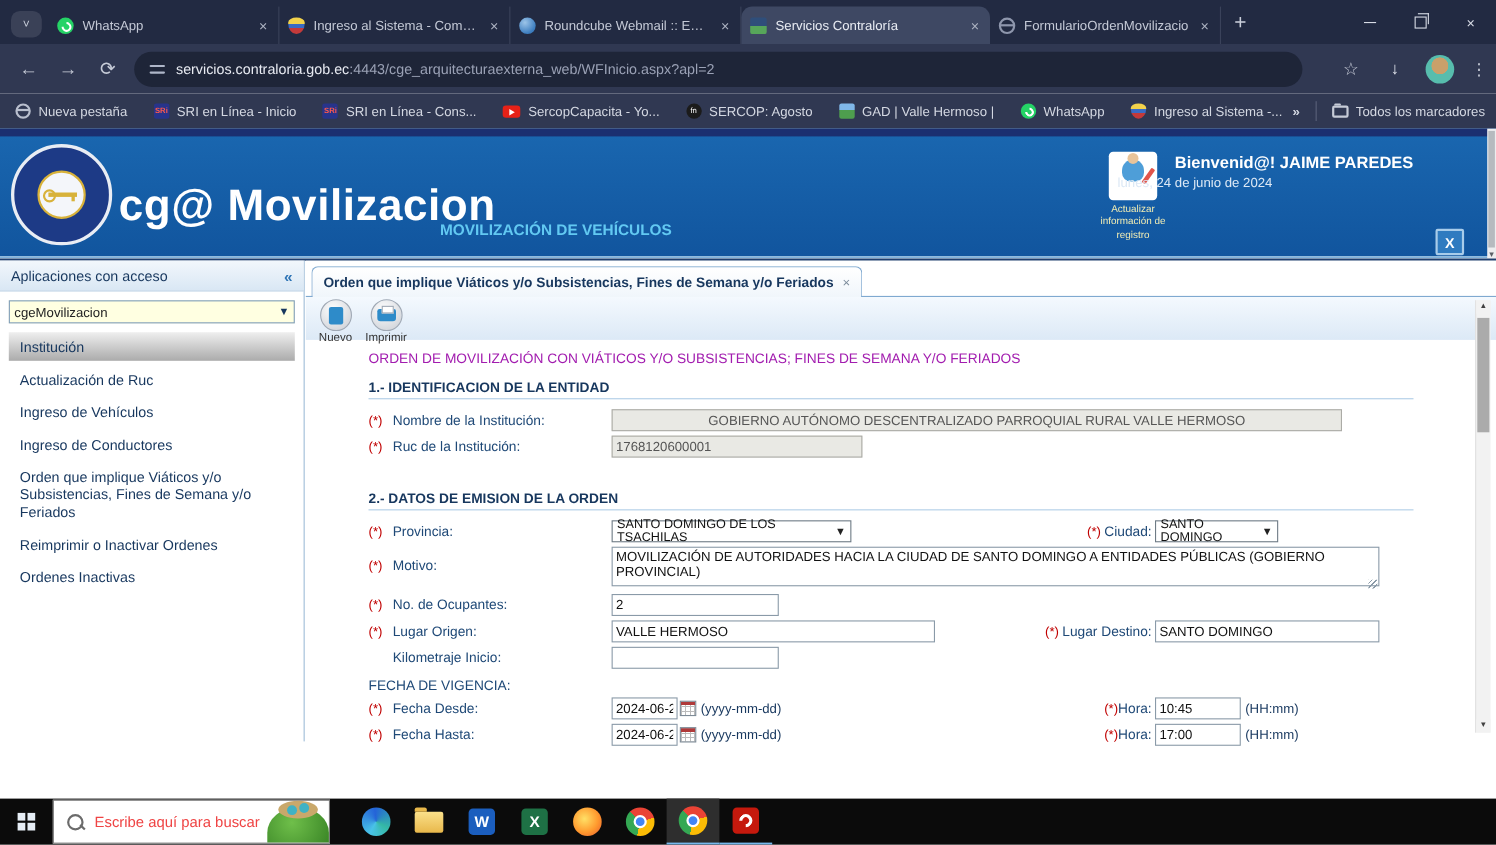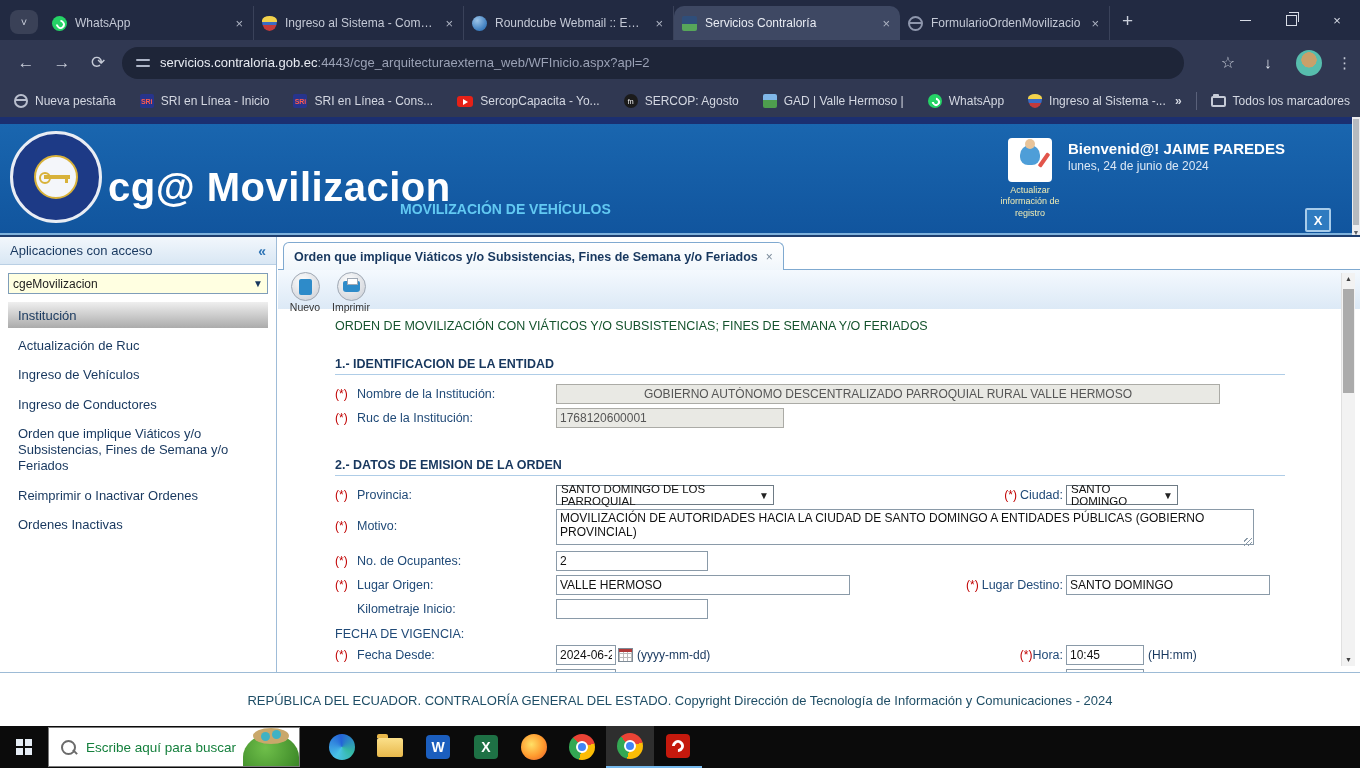--- a/index.html
+++ b/index.html
@@ -77,21 +77,21 @@
   .seal .key::before{content:"";position:absolute;left:-5px;top:-3px;width:8px;height:8px;border:2px solid #D8B23A;border-radius:50%;}
   .seal .key::after{content:"";position:absolute;right:2px;top:3px;width:3px;height:5px;background:#D8B23A;}
   .apptitle{position:absolute;left:108px;top:48px;color:#FFFFFF;font-size:40px;font-weight:bold;letter-spacing:0.5px;}
   .appsub{position:absolute;left:400px;top:84px;color:#62C9F2;font-size:14px;font-weight:bold;}
   .avcard{position:absolute;left:1008px;top:21px;width:44px;height:44px;background:#fff;border-radius:4px;}
   .avcard .person{position:absolute;left:12px;top:7px;width:20px;height:20px;border-radius:50% 50% 40% 40%;background:#4E9ED8;}
   .avcard .person::before{content:"";position:absolute;left:5px;top:-6px;width:10px;height:10px;border-radius:50%;background:#E8C49A;}
   .avcard .pencil{position:absolute;right:6px;top:14px;width:4px;height:16px;background:#E2554B;transform:rotate(35deg);border-radius:1px;}
   .avcaption{position:absolute;left:996px;top:68px;width:68px;color:#F0ECB4;font-size:9px;text-align:center;line-height:1.25;}
   .welcome{position:absolute;left:1068px;top:23px;color:#FFFFFF;font-size:15px;font-weight:bold;}
-  .wdate{position:absolute;left:1068px;top:42px;color:#DCE8F5;font-size:12px;}
+  .wdate{position:absolute;left:1016px;top:42px;color:#DCE8F5;font-size:12px;}
   .appclose{position:absolute;left:1305px;top:91px;width:22px;height:20px;background:#2F7BC0;border:2px solid #A8CCEA;border-radius:2px;
             color:#fff;font-weight:bold;font-size:13px;display:flex;align-items:center;justify-content:center;}
 
   
   .oscroll{position:absolute;right:0;top:117px;width:8px;height:555px;background:#EDEDEF;}
   .oscroll .thumb{position:absolute;left:1px;top:2px;width:6px;height:106px;background:#B6BABF;}
   .oscroll .dn{position:absolute;left:0;top:112px;width:8px;text-align:center;font-size:7px;color:#5A5F66;}
 
   
   .content{position:absolute;left:0;top:235px;width:1360px;height:437px;border-top:2px solid #1F3E6E;box-sizing:border-box;background:#fff;}
@@ -114,31 +114,31 @@
   .apptoolbar{height:40px;background:linear-gradient(#F4F9FE,#DCE9F6);border-top:1px solid #7FA9D0;display:flex;align-items:flex-start;gap:4px;padding:2px 0 0 6px;box-sizing:border-box;}
   .tbtn{width:42px;text-align:center;}
   .tbtn .circ{width:29px;height:29px;margin:0 auto;border-radius:50%;background:radial-gradient(circle at 40% 30%,#FDFDFD,#C9CDD4);border:1px solid #9FA8B4;display:flex;align-items:center;justify-content:center;box-sizing:border-box;}
   .gNew{width:13px;height:16px;background:#2E8BC9;border-radius:2px;}
   .gPrint{width:17px;height:11px;background:#2E8BC9;border-radius:2px 2px 3px 3px;position:relative;}
   .gPrint::after{content:"";position:absolute;left:4px;top:-3px;width:9px;height:5px;background:#fff;border:1px solid #9FA8B4;}
   .tbtn .lbl{font-size:10.5px;color:#333;margin-top:0px;}
 
   
   .form{position:relative;padding:10px 0 0 57px;width:1003px;box-sizing:content-box;}
-  .ftitle{color:#14532d;font-size:12.5px;margin-bottom:24px;}
+  .ftitle{color:#a21caf;font-size:12.5px;margin-bottom:12px;}
   .shead{color:#17375E;font-size:12.5px;font-weight:bold;margin-top:4px;}
   .shr{border:none;border-top:1px solid #AFCDE7;width:950px;margin:3px 0 7px 0;}
   .frow{position:relative;display:flex;align-items:center;min-height:24px;}
   .req{color:#C00000;font-size:12px;width:22px;flex:none;}
   .flbl{color:#1F4977;font-size:12.5px;width:199px;flex:none;}
   .tin{height:16px;border:1px solid #8A9AA8;font-family:"Liberation Sans",sans-serif;font-size:12px;padding:1px 3px;color:#111;}
   .tin.dis{background:#E9E9E4;border-color:#ABABA6;color:#555;}
   .sel{height:20px;border:1px solid #6E7B85;background:#fff;display:flex;align-items:center;justify-content:space-between;padding:0 4px;font-size:11.5px;color:#111;box-sizing:border-box;}
   .sel .car{font-size:10px;color:#222;}
-  .rcluster{position:absolute;left:608px;top:0;height:100%;display:flex;align-items:center;}
+  .rcluster{position:absolute;left:592px;top:0;height:100%;display:flex;align-items:center;}
   .rlab{width:120px;text-align:right;color:#1F4977;font-size:12.5px;margin-right:3px;white-space:nowrap;}
   .rlab .req{width:auto;margin-right:3px;}
   .rlab .reqtight{width:auto;margin-right:0;}
   .tarea-wrap{position:relative;}
   textarea.tin{height:32px;width:690px;resize:none;overflow:hidden;line-height:1.2;}
   .rsz{position:absolute;right:2px;bottom:3px;width:8px;height:8px;
        background:repeating-linear-gradient(135deg,transparent 0 2px,#8A9AA8 2px 3px);}
   .calico{width:15px;height:14px;margin-left:2px;background:
           linear-gradient(#B03A3A 0 3px,transparent 3px),
           repeating-linear-gradient(90deg,#BBB 0 1px,transparent 1px 4px),
@@ -158,21 +158,21 @@
   .footer .txt{margin-top:20px;text-align:center;color:#1F4E66;font-size:13px;}
 
   
   .taskbar{position:absolute;left:0;top:726px;width:1360px;height:42px;background:#0B0B0B;display:flex;align-items:center;}
   .startbtn{width:48px;height:42px;display:flex;align-items:center;justify-content:center;}
   .winlogo{width:16px;height:16px;display:grid;grid-template-columns:7px 7px;grid-template-rows:7px 7px;gap:2px;}
   .winlogo span{background:#E6EDF5;}
   .wsearch{position:relative;width:252px;height:40px;background:#fff;border:1px solid #7A7A7A;display:flex;align-items:center;box-sizing:border-box;}
   .magico{width:11px;height:11px;border:2px solid #6B6B6B;border-radius:50%;margin:0 10px 0 12px;position:relative;flex:none;}
   .magico::after{content:"";position:absolute;left:9px;top:9px;width:6px;height:2px;background:#6B6B6B;transform:rotate(45deg);}
-  .wsearch .ph{color:#15803d;font-size:13.5px;}
+  .wsearch .ph{color:#ef4444;font-size:13.5px;}
   .plant{position:absolute;right:-6px;bottom:0;width:68px;height:40px;overflow:hidden;}
   .plant .pot{position:absolute;left:6px;bottom:-14px;width:56px;height:46px;border-radius:50% 50% 0 0;background:radial-gradient(circle at 40% 30%,#6FBF4A,#2F7A1F);}
   .plant .shell{position:absolute;left:16px;top:2px;width:36px;height:16px;border-radius:50%;background:#C9A86B;}
   .plant .dot{position:absolute;width:9px;height:9px;border-radius:50%;background:#3FB2C4;}
   .tapps{display:flex;align-items:center;margin-left:18px;}
   .tapp{width:48px;height:42px;display:flex;align-items:center;justify-content:center;position:relative;}
   .tapp.open{background:#2E2E2E;border-bottom:2px solid #76B9ED;box-sizing:border-box;}
   .tapp.openline{border-bottom:2px solid #76B9ED;box-sizing:border-box;}
   .iEdge{width:26px;height:26px;border-radius:50%;background:conic-gradient(from 210deg,#49C3E8,#2463D8 40%,#35B9A5 75%,#49C3E8);}
   .iFolder{width:26px;height:19px;background:linear-gradient(#FBE08A,#E8B84B);border-radius:2px;position:relative;}
@@ -376,21 +376,21 @@
           <input class="tin dis" style="width: 220px;" disabled="" value="1768120600001">
         </div>
 
         <div class="shead" style="margin-top:28px">2.- DATOS DE EMISION DE LA ORDEN</div>
         <hr class="shr">
 
         <div class="frow">
           <span class="req">(*)</span>
           <span class="flbl">Provincia:</span>
           <div class="sel" style="width:218px">
-            <span>SANTO DOMINGO DE LOS PARROQUIAL</span>
+            <span>SANTO DOMINGO DE LOS TSACHILAS</span>
             <span class="car">▼</span>
           </div>
           <span class="rcluster">
             <span class="rlab"><span class="req">(*)</span><span>Ciudad:</span></span>
             <div class="sel" style="width:112px">
               <span>SANTO DOMINGO</span>
               <span class="car">▼</span>
             </div>
           </span>
         </div>
@@ -456,23 +456,20 @@
       </div>
 
       <div class="iscroll">
         <div class="up">▲</div>
         <div class="thumb"></div>
         <div class="dn">▼</div>
       </div>
     </div>
   </div>
 
-  <div class="footer">
-    <div class="txt">REPÚBLICA DEL ECUADOR. CONTRALORÍA GENERAL DEL ESTADO. Copyright Dirección de Tecnología de Información y Comunicaciones - 2024</div>
-  </div>
 
   <div class="taskbar">
     <div class="startbtn">
       <div class="winlogo">
           <span></span>
           <span></span>
           <span></span>
           <span></span>
         </div>
     </div>

